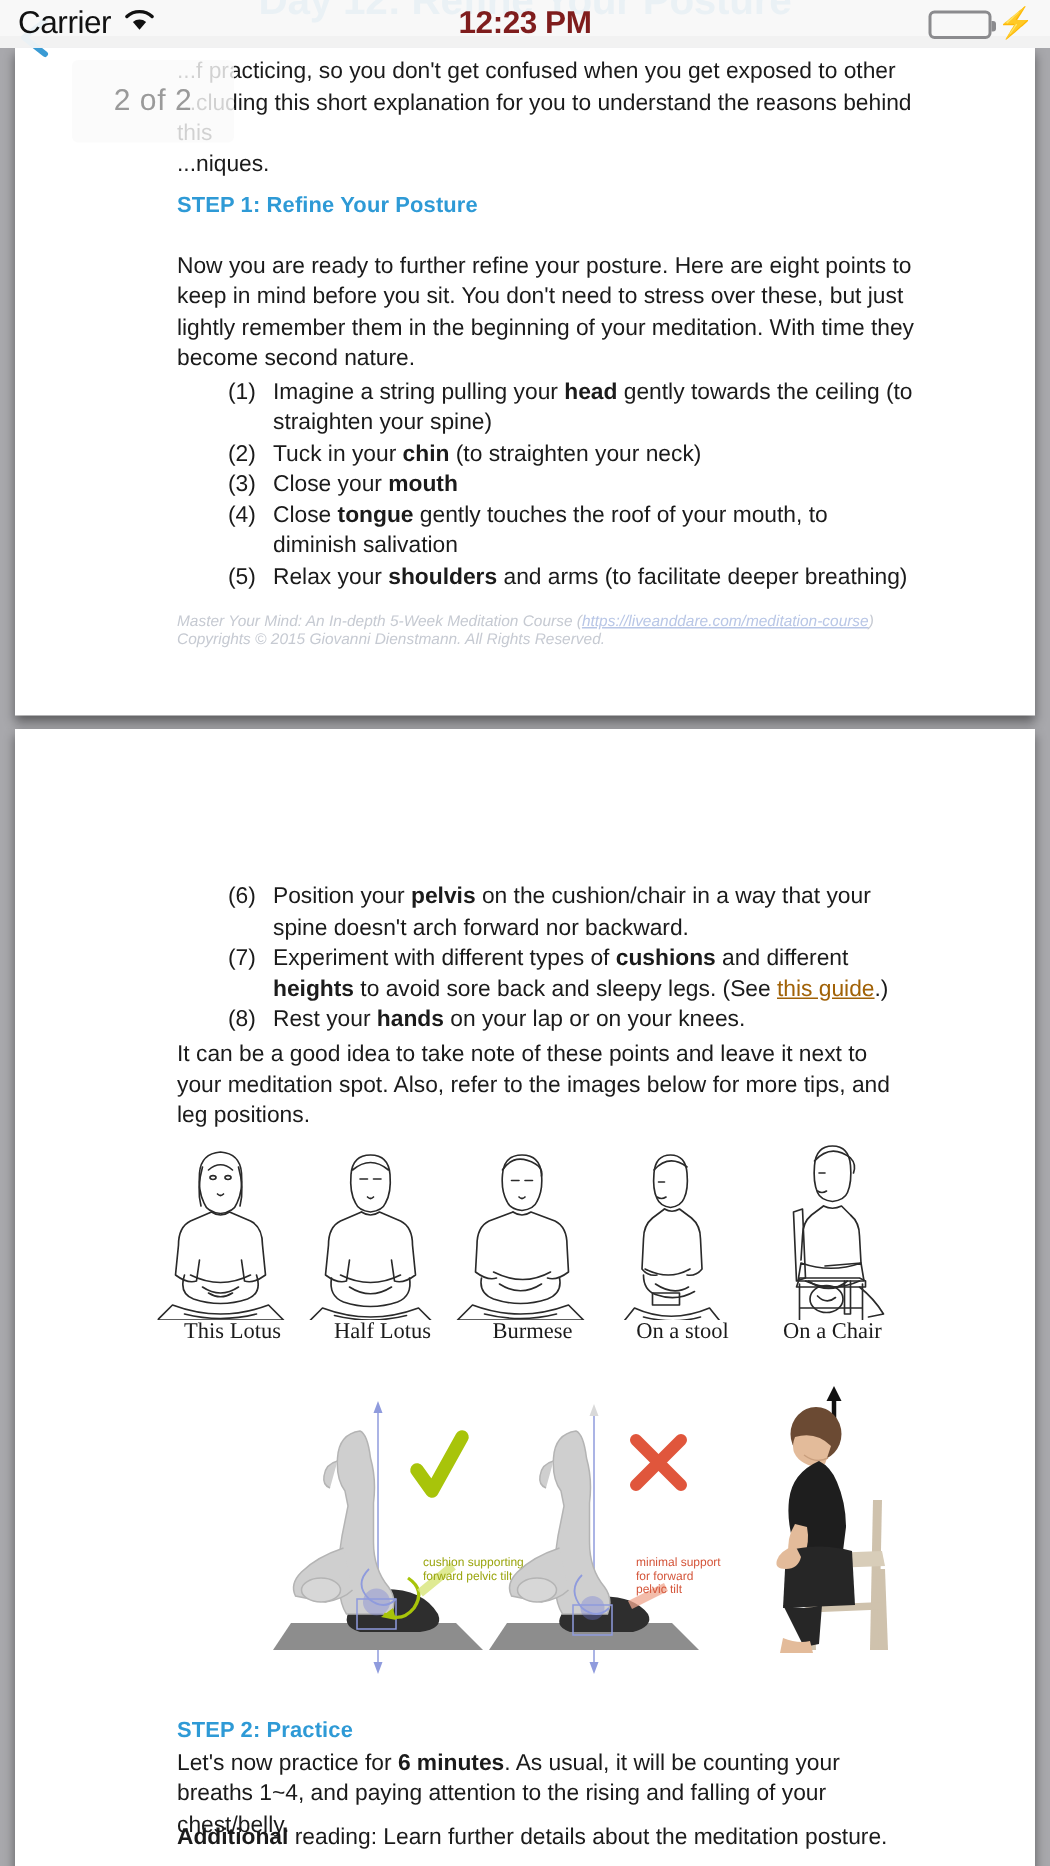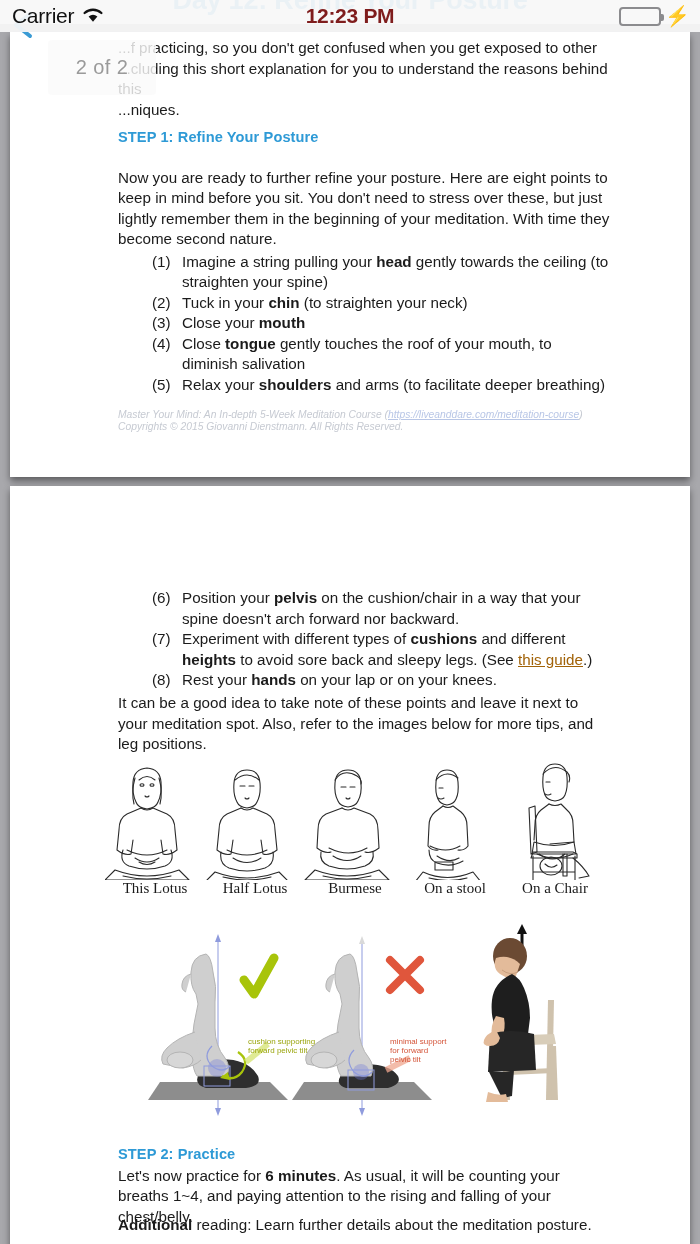--- a/index.html
+++ b/index.html
@@ -27,21 +27,21 @@
     z-index: 31;
   }
 
   
   .statusbar {
     position: absolute; top: 0; left: 0; width: 700px; height: 32px;
     background: rgba(247,247,248,0.93);
     z-index: 40;
     display: flex; align-items: center;
   }
-  .sb-left { display: flex; align-items: flex-end; gap: 8px; padding-left: 12px; }
+  .sb-left { display: flex; align-items: center; gap: 8px; padding-left: 12px; }
   .sb-carrier { font-size: 21px; color: #111; letter-spacing: -0.3px; }
   .sb-center {
     position: absolute; left: 0; right: 0; text-align: center;
     font-size: 21px; font-weight: bold; color: #7f1d1d; letter-spacing: -0.3px;
   }
   .sb-right {
     position: absolute; right: 10px; display: flex; align-items: center; gap: 4px;
   }
   .battery {
     width: 42px; height: 19px; border: 2px solid #8b8b8e; border-radius: 4px;
@@ -114,21 +114,21 @@
     display: flex; align-items: center; justify-content: center;
     font-size: 20px; color: #9a9a9a; letter-spacing: 0.4px;
     z-index: 20;
   }
 
   
   .p2-list { position: absolute; left: 108px; top: 100px; width: 492px; }
   .p2-para { position: absolute; left: 108px; top: 207px; width: 492px; }
 
   .fig-row1 { position: absolute; left: 95px; top: 266px; width: 500px; height: 140px; }
-  .fig-row2 { position: absolute; left: 134px; top: 438px; width: 460px; height: 200px; }
+  .fig-row2 { position: absolute; left: 168px; top: 438px; width: 460px; height: 200px; }
 
   .caption-row {
     position: absolute; left: 95px; top: 394px; width: 500px;
     display: flex; font-family: "Liberation Serif", serif;
     font-size: 15px; color: #1b1b1b;
   }
   .caption-row span { flex: 1; text-align: center; }
 
   .p2-step2 { position: absolute; left: 108px; top: 658px; width: 492px; }
   .p2-learn { position: absolute; left: 108px; top: 729px; width: 492px; }

